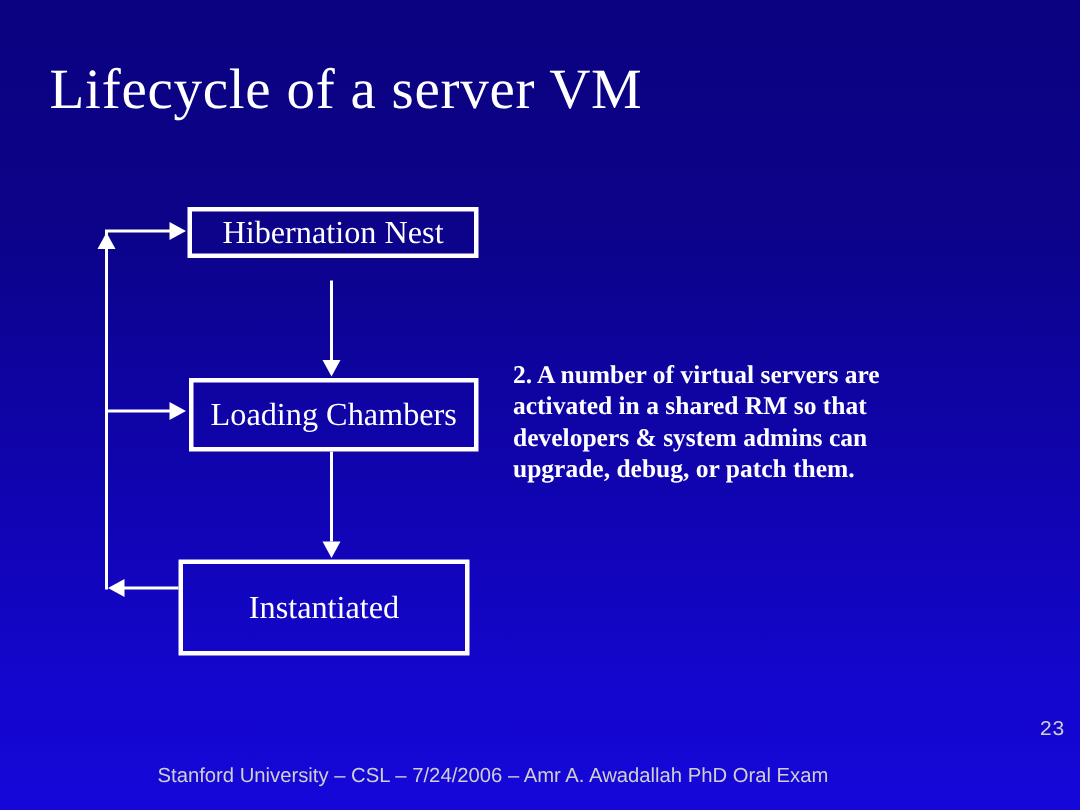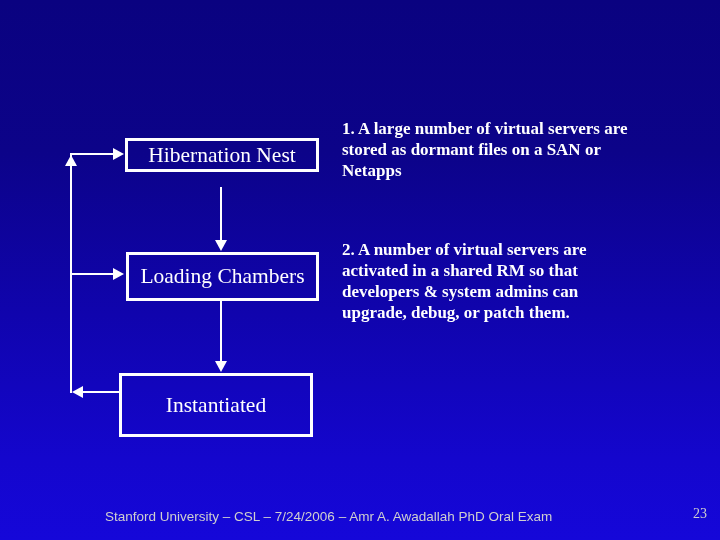--- a/index.html
+++ b/index.html
@@ -56,30 +56,31 @@
   }
   .note1 { top: 118px; }
   .note2 { top: 239px; }
   .note3 { top: 369px; }
   .footer {
     position: absolute; left: 105px; top: 509px;
     font-family: Liberation Sans, sans-serif; font-size: 13.5px;
     color: var(--footer_text); white-space: nowrap;
   }
   .pagenum {
-    position: absolute; left: 693px; top: 506px;
-    font-family: Liberation Serif, serif; font-size: 14px;
+    position: absolute; left: 693px; top: 479px;
+    font-family: Liberation Mono, monospace; font-size: 14px;
     color: var(--footer_text);
   }
 </style>
 </head>
 <body>
 
 <div class="slide">
 
+  <h1 class="title">Lifecycle of a server VM</h1>
 
   <div>
 
     <div class="node box1">
       <span>Hibernation Nest</span>
     </div>
     <div class="node box2">
       <span>Loading Chambers</span>
     </div>
     <div class="node box3">
@@ -98,23 +99,20 @@
     <div class="line seg-top"></div>
     <div class="tri right head-box1"></div>
 
     <div class="line seg-mid"></div>
     <div class="tri right head-box2"></div>
 
     <div class="line seg-bottom"></div>
     <div class="tri left head-left"></div>
   </div>
 
-  <div class="note note1">1. A large number of virtual servers are
-stored as dormant files on a SAN or
-Netapps</div>
   <div class="note note2">2. A number of virtual servers are
 activated in a shared RM so that
 developers &amp; system admins can
 upgrade, debug, or patch them.</div>
 
   <div class="footer">Stanford University – CSL – 7/24/2006 – Amr A. Awadallah PhD Oral Exam</div>
   <div class="pagenum">23</div>
 
 </div>
 

